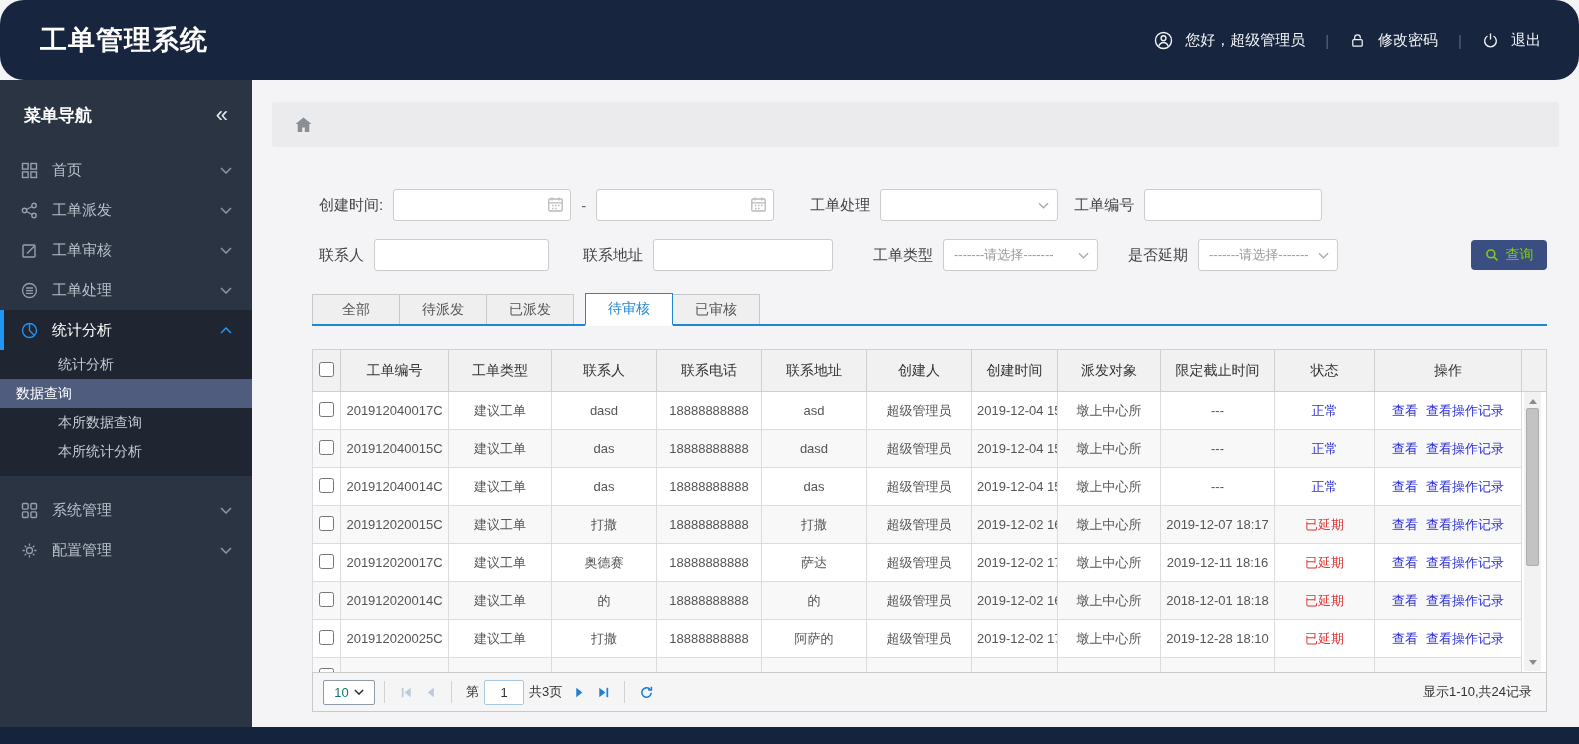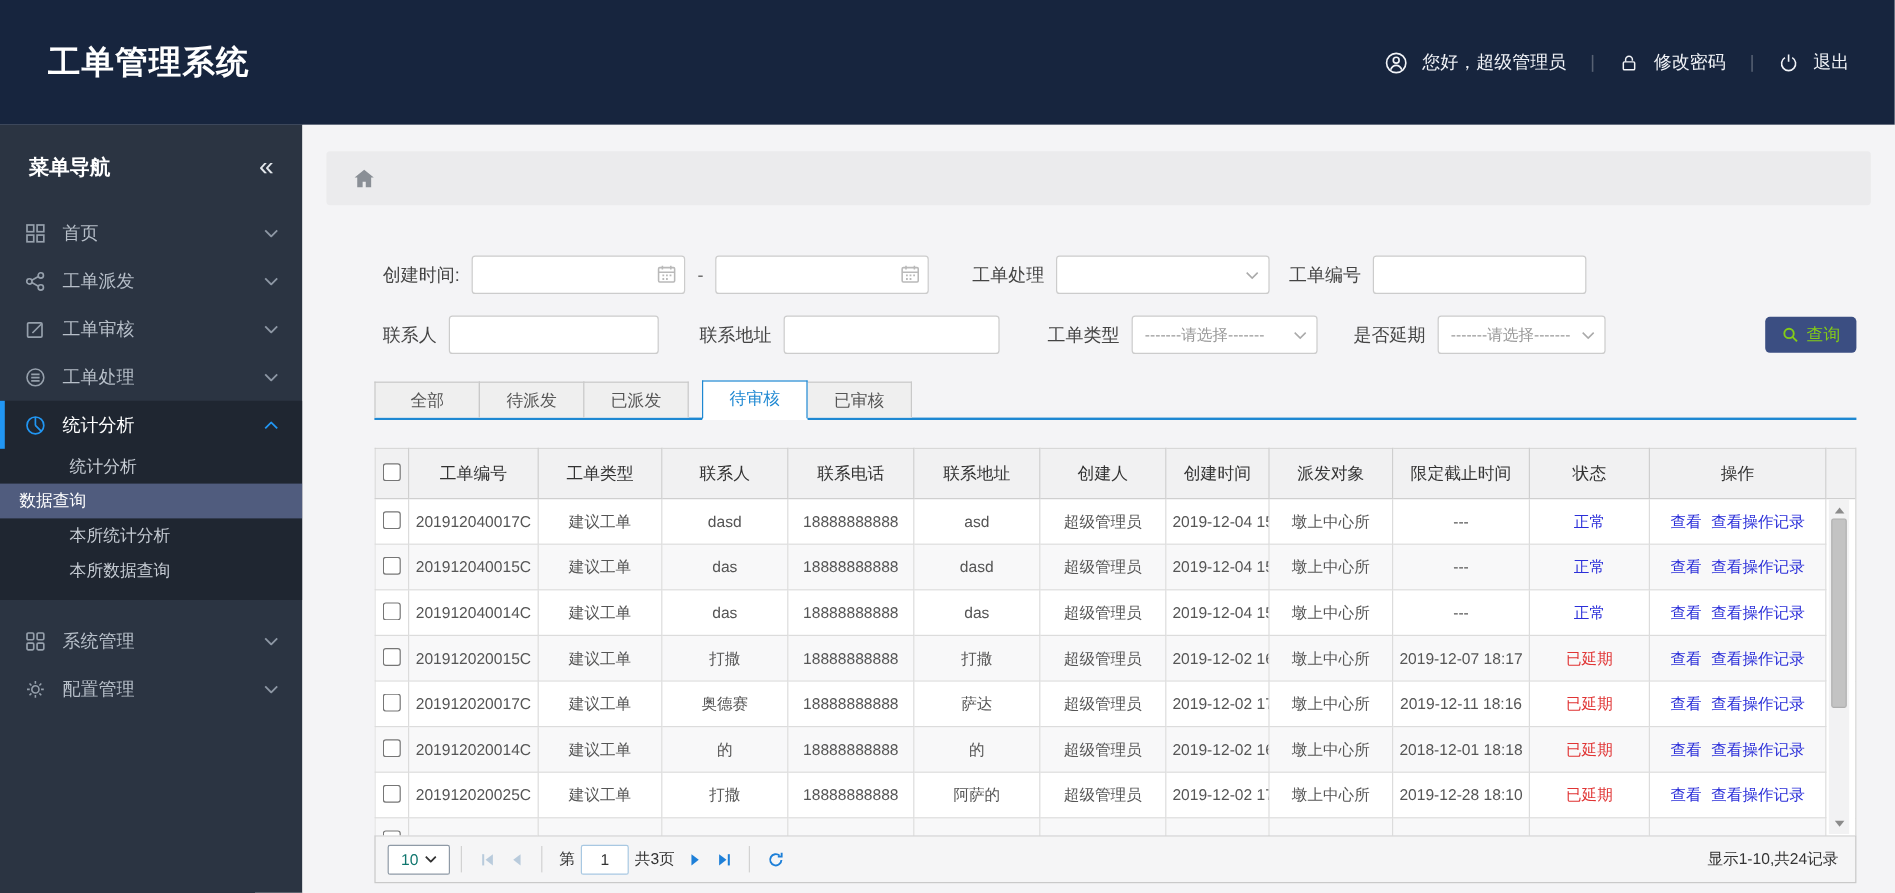--- a/index.html
+++ b/index.html
@@ -5,21 +5,21 @@
   :root{
     --accent:#2196f3; --tab-active:#1e88d2; --link:#2b2fd9;
     --header-bg:#17253e; --btn:#3b4e82;
   }
   *{margin:0;padding:0;box-sizing:border-box;}
   html,body{width:1579px;height:744px;overflow:hidden;}
   body{font-family:"Liberation Sans","DejaVu Sans",sans-serif;display:flex;flex-direction:column;background:#f4f4f6;}
   svg{display:block;}
 
   
-  .app-header{height:104px;background:var(--header-bg);display:flex;align-items:center;flex-shrink:0;}
+  .app-header{height:80px;background:var(--header-bg);display:flex;align-items:center;flex-shrink:0;border-radius:24px;}
   .app-title{color:#fff;font-size:27px;font-weight:bold;margin-left:40px;letter-spacing:1px;}
   .hright{margin-left:auto;margin-right:38px;display:flex;align-items:center;color:#f2f4f8;font-size:15px;}
   .hgroup{display:flex;align-items:center;gap:12px;cursor:pointer;}
   .hdiv{color:rgba(255,255,255,.28);margin:0 20px;font-size:15px;}
 
   
   .app-body{display:flex;height:647px;flex-shrink:0;}
 
   
   .sidebar{width:252px;background:#2b3442;flex-shrink:0;display:flex;flex-direction:column;}
@@ -218,22 +218,22 @@
           <span class="mlabel">统计分析</span>
           <span class="chev chev-up">
               <svg width="12" height="7" viewBox="0 0 12 7" fill="none" stroke="currentColor" stroke-width="1.5">
                 <path d="M1 1l5 5 5-5"></path>
               </svg>
             </span>
         </div>
         <div class="submenu">
           <div class="sitem">统计分析</div>
           <div class="sitem active">数据查询</div>
+          <div class="sitem">本所数据查询</div>
           <div class="sitem">本所统计分析</div>
-          <div class="sitem">本所数据查询</div>
         </div>
       </div>
 
       <div class="mitem after-gap">
         <span class="micon">
             <svg width="17" height="17" viewBox="0 0 17 17" fill="none" stroke="currentColor" stroke-width="1.4">
               <rect x="1.5" y="1.5" width="5.6" height="5.6" rx="1"></rect>
               <rect x="9.9" y="1.5" width="5.6" height="5.6" rx="1"></rect>
               <rect x="1.5" y="9.9" width="5.6" height="5.6" rx="1"></rect>
               <rect x="9.9" y="9.9" width="5.6" height="5.6" rx="1"></rect>

